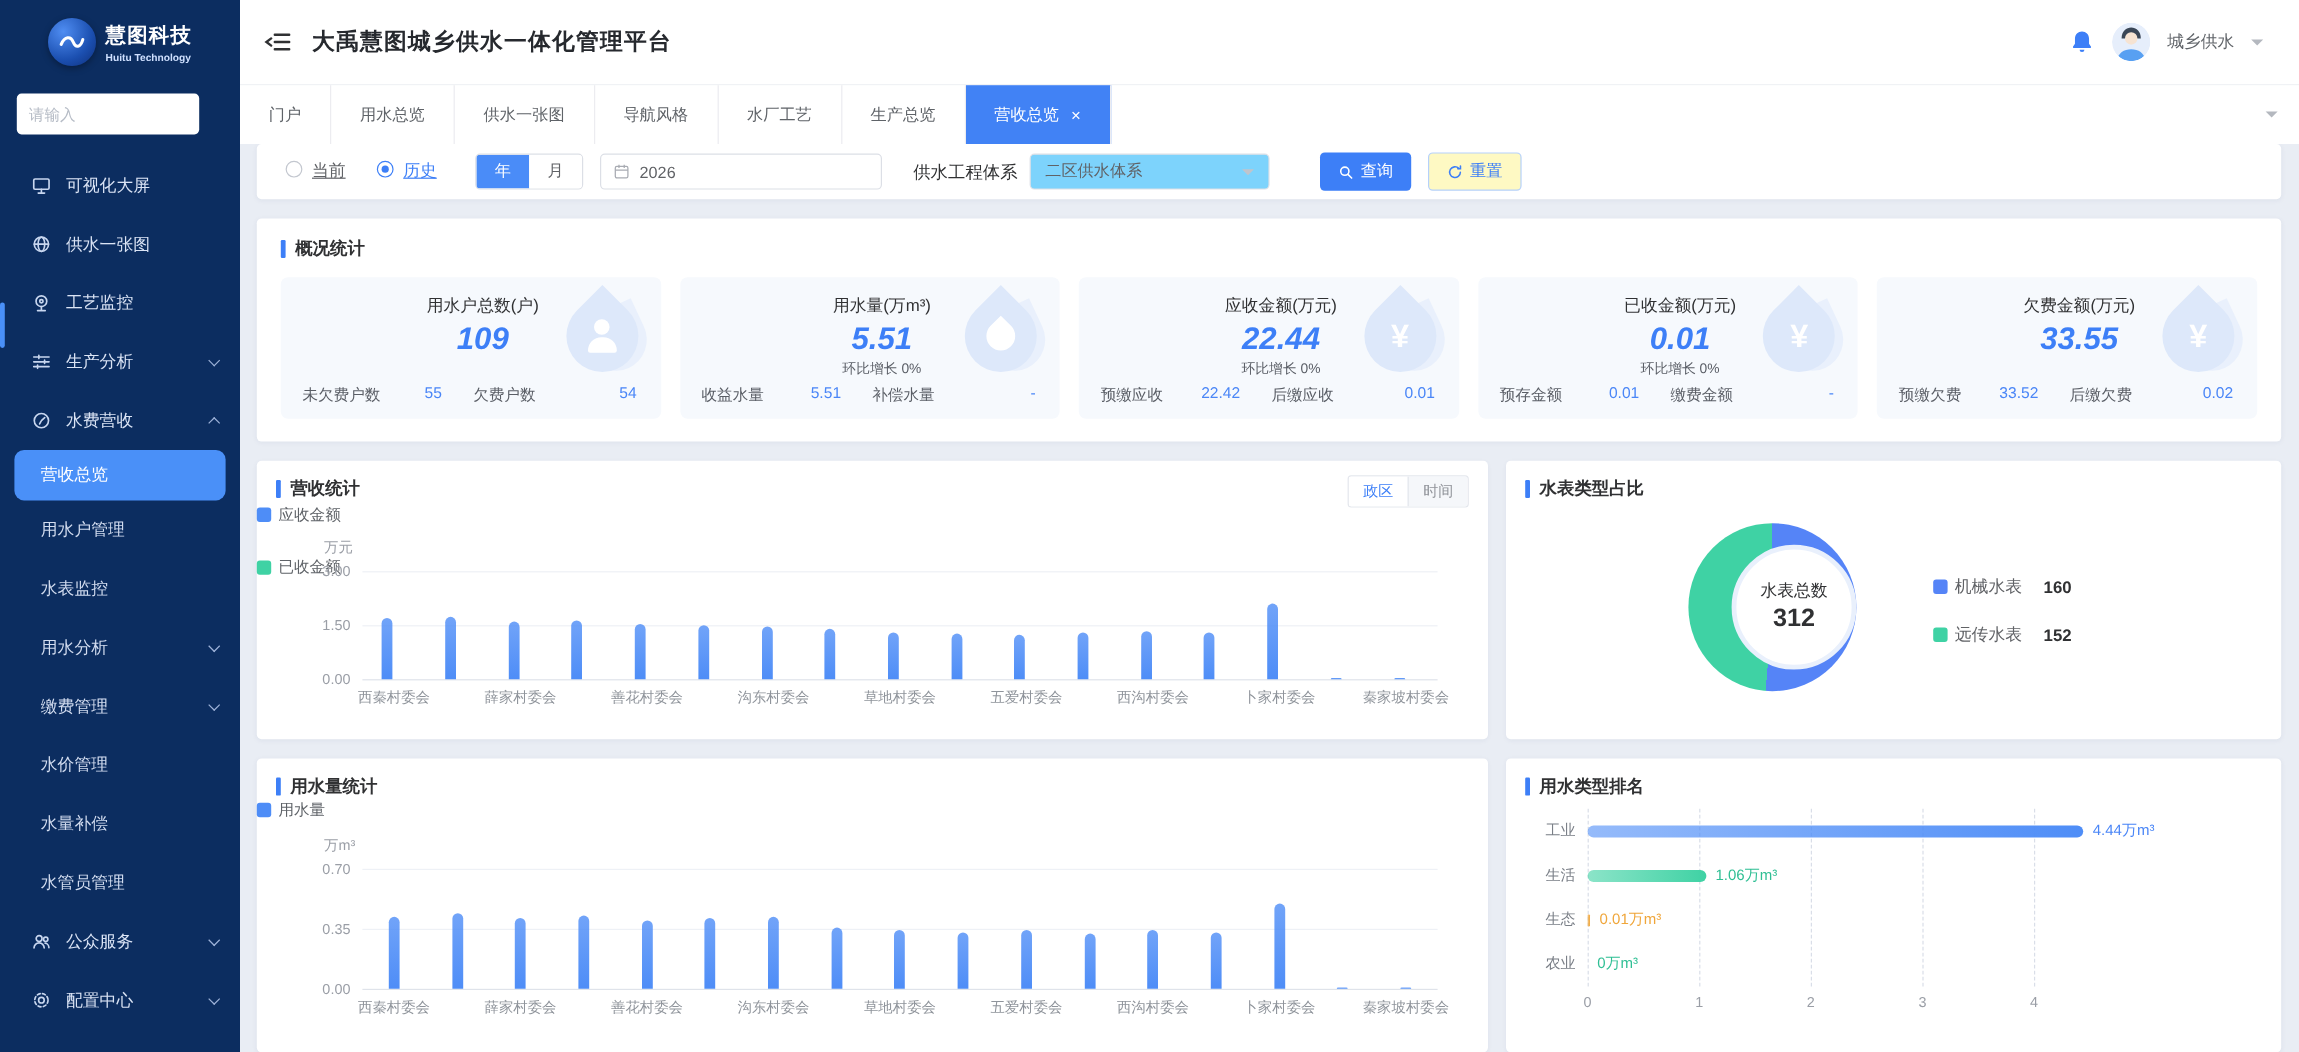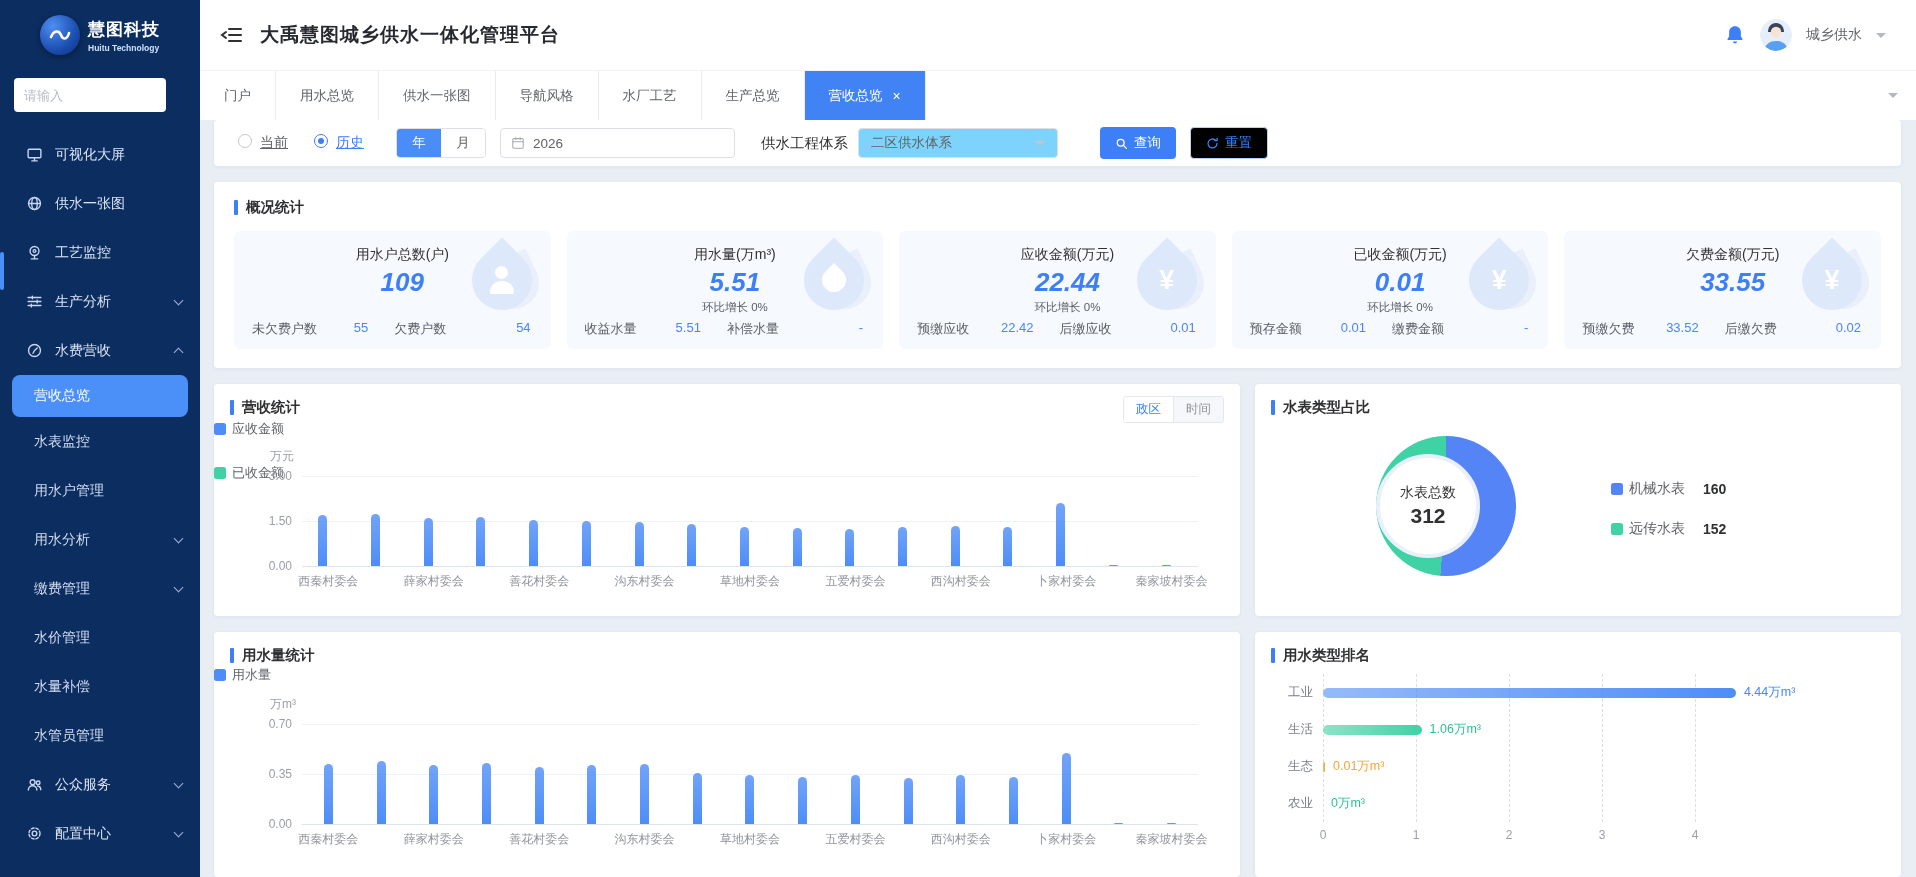--- a/index.html
+++ b/index.html
@@ -62,21 +62,21 @@
   .seg-ym button.active { background:#4a8cf8; color:#fff; }
   .date-box { margin-left:14px; width:235px; height:30px; border:1px solid #dcdfe6; border-radius:4px; display:flex; align-items:center; padding:0 10px; gap:8px; font-size:13.5px; color:#606266; background:#fff; cursor:pointer; }
   .date-box svg { width:14px; height:14px; stroke:#a8abb2; fill:none; stroke-width:1.2; }
   .flabel { margin-left:26px; font-size:14.5px; color:#303133; }
   .select-box { margin-left:10px; width:200px; height:30px; border:1px solid #dcdfe6; border-radius:4px; display:flex; align-items:center; padding:0 12px; font-size:13.5px; color:#606266; cursor:pointer; background:#7dd3fc; }
   .select-box .tri-down { margin-left:auto; border-top-color:#c0c4cc; }
   .btn { height:32px; border-radius:4px; border:none; display:inline-flex; align-items:center; gap:6px; padding:0 15px; font-size:13.5px; cursor:pointer; font-family:inherit; }
   .btn svg { width:13px; height:13px; fill:none; stroke-width:1.6; stroke-linecap:round; }
   .btn-primary { margin-left:42px; background:#3d7ff7; color:#fff; }
   .btn-primary svg { stroke:#fff; }
-  .btn-plain { margin-left:14px; background:#000000; color:#3d7ff7; border:1px solid #b5d1fb; }
+  .btn-plain { margin-left:14px; background:#fef9c3; color:#3d7ff7; border:1px solid #b5d1fb; }
   .btn-plain svg { stroke:#3d7ff7; }
 
   .sec-title { display:flex; align-items:center; font-size:14.5px; font-weight:bold; color:#303133; }
   .sec-title i { width:4px; height:15px; background:#3d7ff7; border-radius:1px; margin-right:8px; }
 
   .overview-card { left:14px; top:76px; width:1687px; height:186px; padding:16px 20px; }
   #statcards { display:flex; gap:16px; margin-top:14px; }
   .stat-card { position:relative; width:316.6px; height:118px; background:#f6f9fd; border-radius:6px; }
   .stat-main { position:absolute; left:90px; right:70px; top:15px; text-align:center; }
   .stat-title { font-size:14px; color:#303133; }
@@ -113,21 +113,21 @@
   .plot { position:absolute; }
   .grid { position:absolute; left:0; right:0; height:1px; background:#eef1f6; }
   .grid.base { background:#dfe3ea; }
   .ylab { position:absolute; right:calc(100% + 10px); transform:translateY(-50%); font-size:12px; color:#9a9ea6; white-space:nowrap; }
   .slots { display:flex; height:100%; align-items:flex-end; }
   .slot { flex:1; height:100%; position:relative; display:flex; justify-content:center; align-items:flex-end; gap:2px; }
   .bar { width:9px; border-radius:4.5px 4.5px 0 0; }
   .xlab { position:absolute; top:100%; margin-top:7px; left:50%; transform:translateX(-50%); white-space:nowrap; font-size:12px; color:#8f949b; }
 
   
-  .ring { position:absolute; left:121px; top:52px; width:140px; height:140px; border-radius:50%; display:flex; align-items:center; justify-content:flex-start; }
+  .ring { position:absolute; left:152px; top:52px; width:140px; height:140px; border-radius:50%; display:flex; align-items:center; justify-content:flex-end; }
   .ring-hole { width:104px; height:104px; border-radius:50%; background:#fff; border:4px solid #e9f0fc; display:flex; flex-direction:column; align-items:center; justify-content:center; gap:2px; }
   .ring-label { font-size:14px; color:#303133; }
   .ring-total { font-size:21px; font-weight:bold; color:#303133; }
   .donut-legend { position:absolute; left:356px; top:96px; display:flex; flex-direction:column; gap:22px; }
   .donut-legend .legend-item { font-size:14px; color:#606266; }
   .donut-legend b { color:#303133; margin-left:12px; font-size:14px; }
 
   
   .rank-area { position:absolute; left:18px; right:16px; top:42px; }
   .rank-rows { position:relative; margin-left:50px; height:148px; }
@@ -203,24 +203,24 @@
               <path d="M8 8l2.6-2.4M8 8l-1.4 2.6"></path>
             </svg>
           </span>
           <span class="mi-label">水费营收</span>
           <span class="chev up"></span>
         </div>
         <div class="menu-item child active">
           <span class="mi-label">营收总览</span>
         </div>
         <div class="menu-item child">
+          <span class="mi-label">用水户管理</span>
+        </div>
+        <div class="menu-item child">
           <span class="mi-label">水表监控</span>
-        </div>
-        <div class="menu-item child">
-          <span class="mi-label">用水户管理</span>
         </div>
         <div class="menu-item child">
           <span class="mi-label">用水分析</span>
           <span class="chev down"></span>
         </div>
         <div class="menu-item child">
           <span class="mi-label">缴费管理</span>
           <span class="chev down"></span>
         </div>
         <div class="menu-item child">

